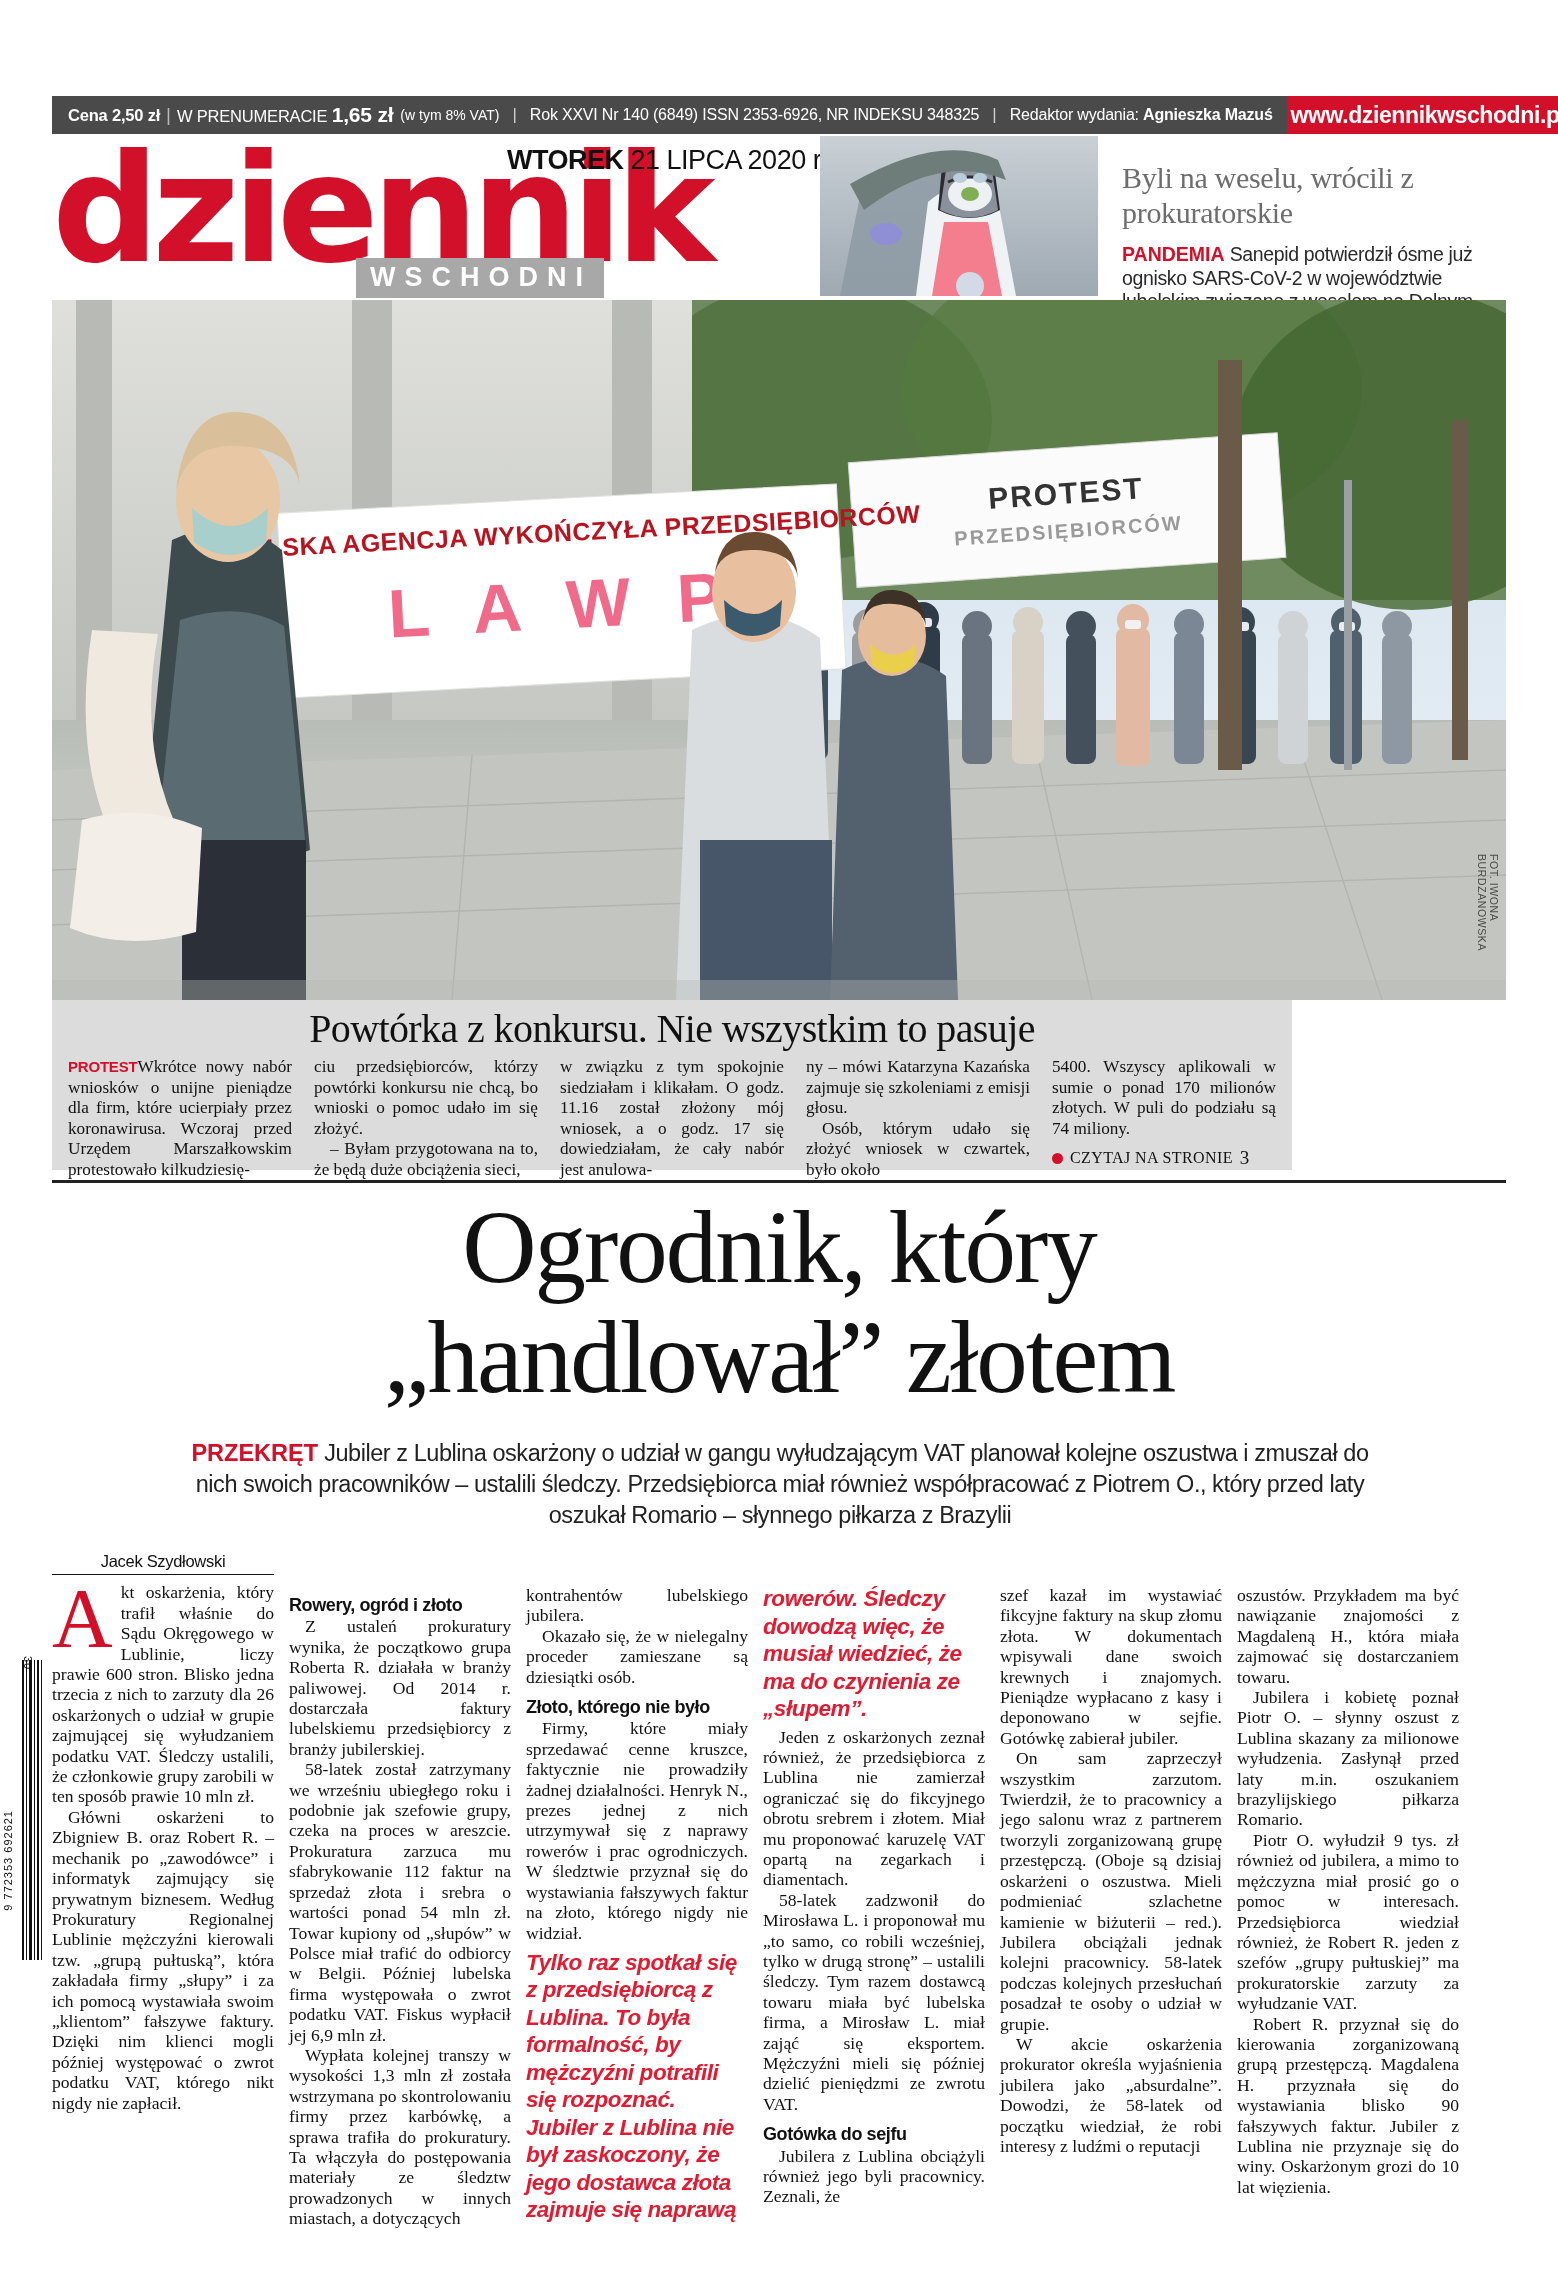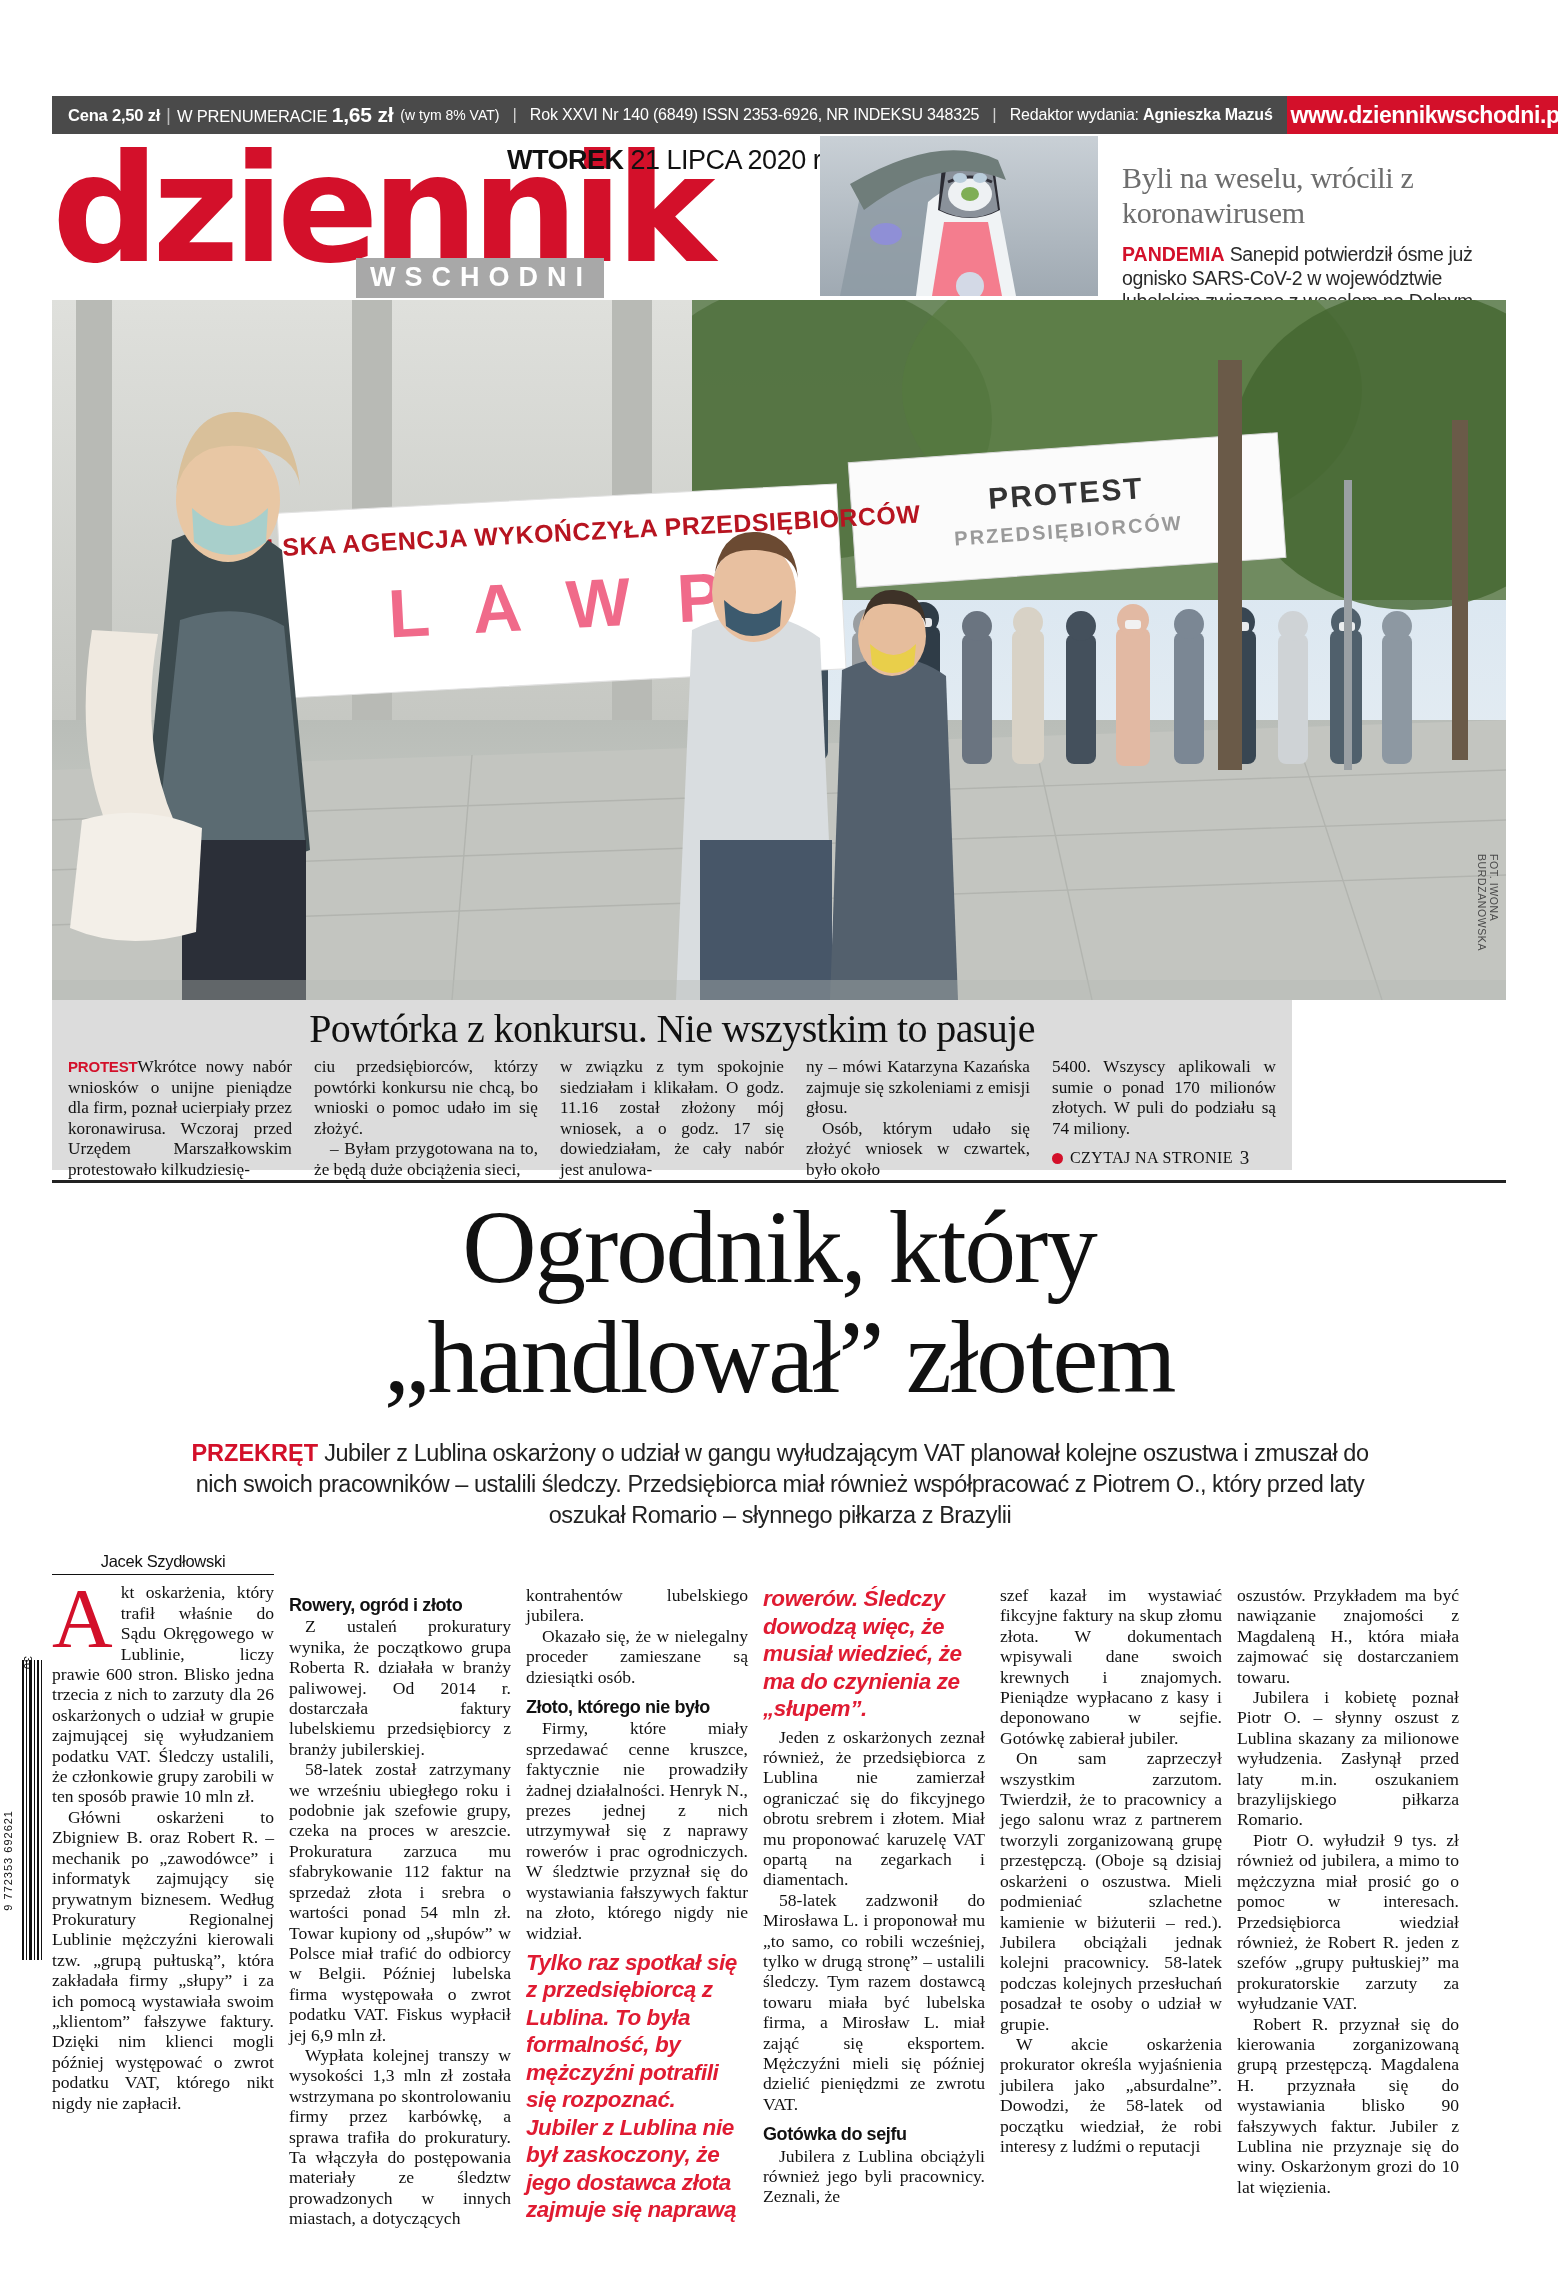--- a/index.html
+++ b/index.html
@@ -162,21 +162,21 @@
       <ellipse cx="150" cy="58" rx="9" ry="7" fill="#7fae55"></ellipse>
       <path d="M128 46 q22 -10 44 0" stroke="#2f2f38" stroke-width="3" fill="none"></path>
       <ellipse cx="140" cy="42" rx="7" ry="5" fill="#b9cddb"></ellipse>
       <ellipse cx="160" cy="42" rx="7" ry="5" fill="#b9cddb"></ellipse>
       <ellipse cx="66" cy="98" rx="16" ry="11" fill="#8f8fd6"></ellipse>
       <path d="M30 48 Q120 -4 178 24 L186 44 Q120 16 44 74 Z" fill="#6f7d7a"></path>
     </svg>
   </div>
 
   <div class="teaser-text">
-    <div class="teaser-title">Byli na weselu, wrócili z koronawirusem</div>
+    <div class="teaser-title">Byli na weselu, wrócili z prokuratorskie</div>
     <div class="teaser-body">
       <span class="kicker">PANDEMIA</span>
       <span>Sanepid potwierdził ósme już ognisko SARS-CoV-2 w województwie lubelskim związane z weselem na Dolnym Śląsku</span>
     </div>
     <div class="teaser-page">STRONA 3</div>
   </div>
 
   <div class="mainphoto">
     <svg viewBox="0 0 1454 700" preserveAspectRatio="none" class="svgfull">
       <defs>
@@ -306,21 +306,21 @@
 
       <rect x="0" y="680" width="1454" height="20" fill="#b5b8b3" opacity="0.4"></rect>
     </svg>
     <div class="photo-credit">FOT. IWONA BURDZANOWSKA</div>
   </div>
 
   <div class="greyblock">
     <div class="grey-head">Powtórka z konkursu. Nie wszystkim to pasuje</div>
     <div class="grey-cols">
       <div class="grey-col">
-        <span class="kicker">PROTEST</span><span>Wkrótce nowy nabór wniosków o unijne pieniądze dla firm, poznał ucierpiały przez koronawirusa. Wczoraj przed Urzędem Marszałkowskim protestowało kilkudziesię-</span>
+        <span class="kicker">PROTEST</span><span>Wkrótce nowy nabór wniosków o unijne pieniądze dla firm, które ucierpiały przez koronawirusa. Wczoraj przed Urzędem Marszałkowskim protestowało kilkudziesię-</span>
       </div>
       <div class="grey-col">
         <div>ciu przedsiębiorców, którzy powtórki konkursu nie chcą, bo wnioski o pomoc udało im się złożyć.</div>
         <div style="text-indent:16px">– Byłam przygotowana na to, że będą duże obciążenia sieci,</div>
       </div>
       <div class="grey-col">w związku z tym spokojnie siedziałam i klikałam. O godz. 11.16 został złożony mój wniosek, a o godz. 17 się dowiedziałam, że cały nabór jest anulowa-</div>
       <div class="grey-col">
         <div>ny – mówi Katarzyna Kazańska zajmuje się szkoleniami z emisji głosu.</div>
         <div style="text-indent:16px">Osób, którym udało się złożyć wniosek w czwartek, było około</div>
       </div>

